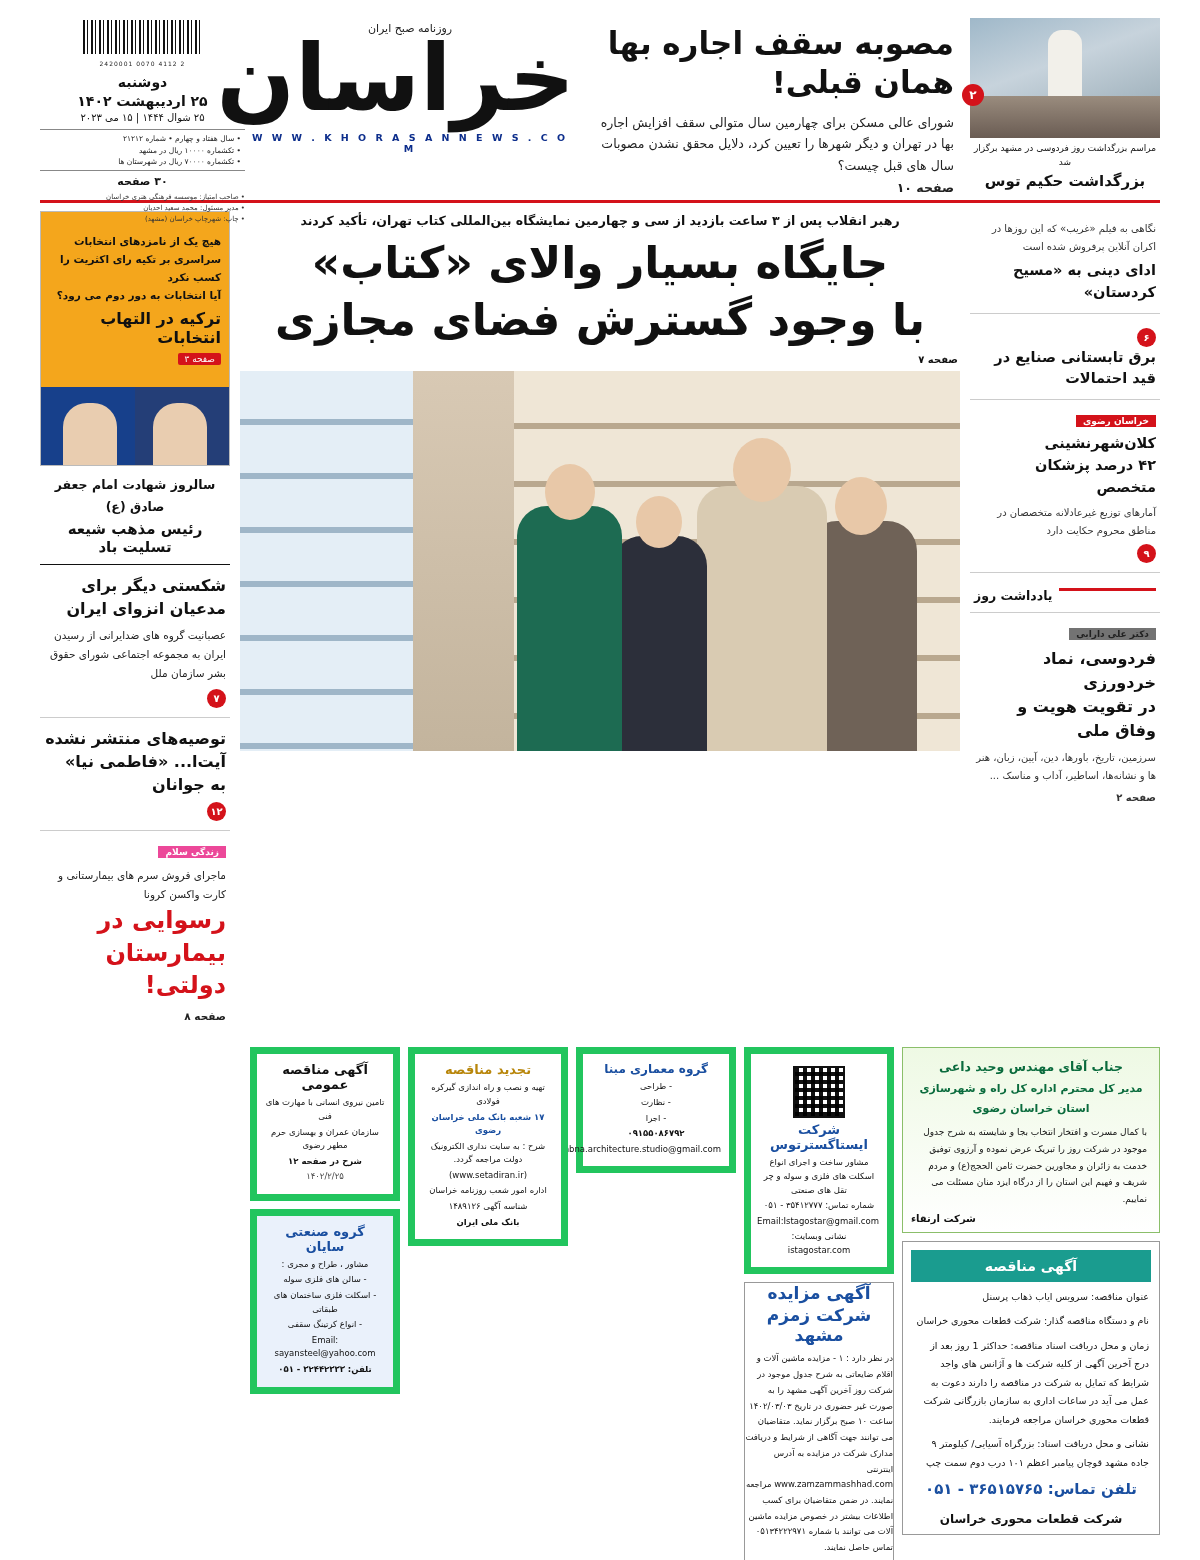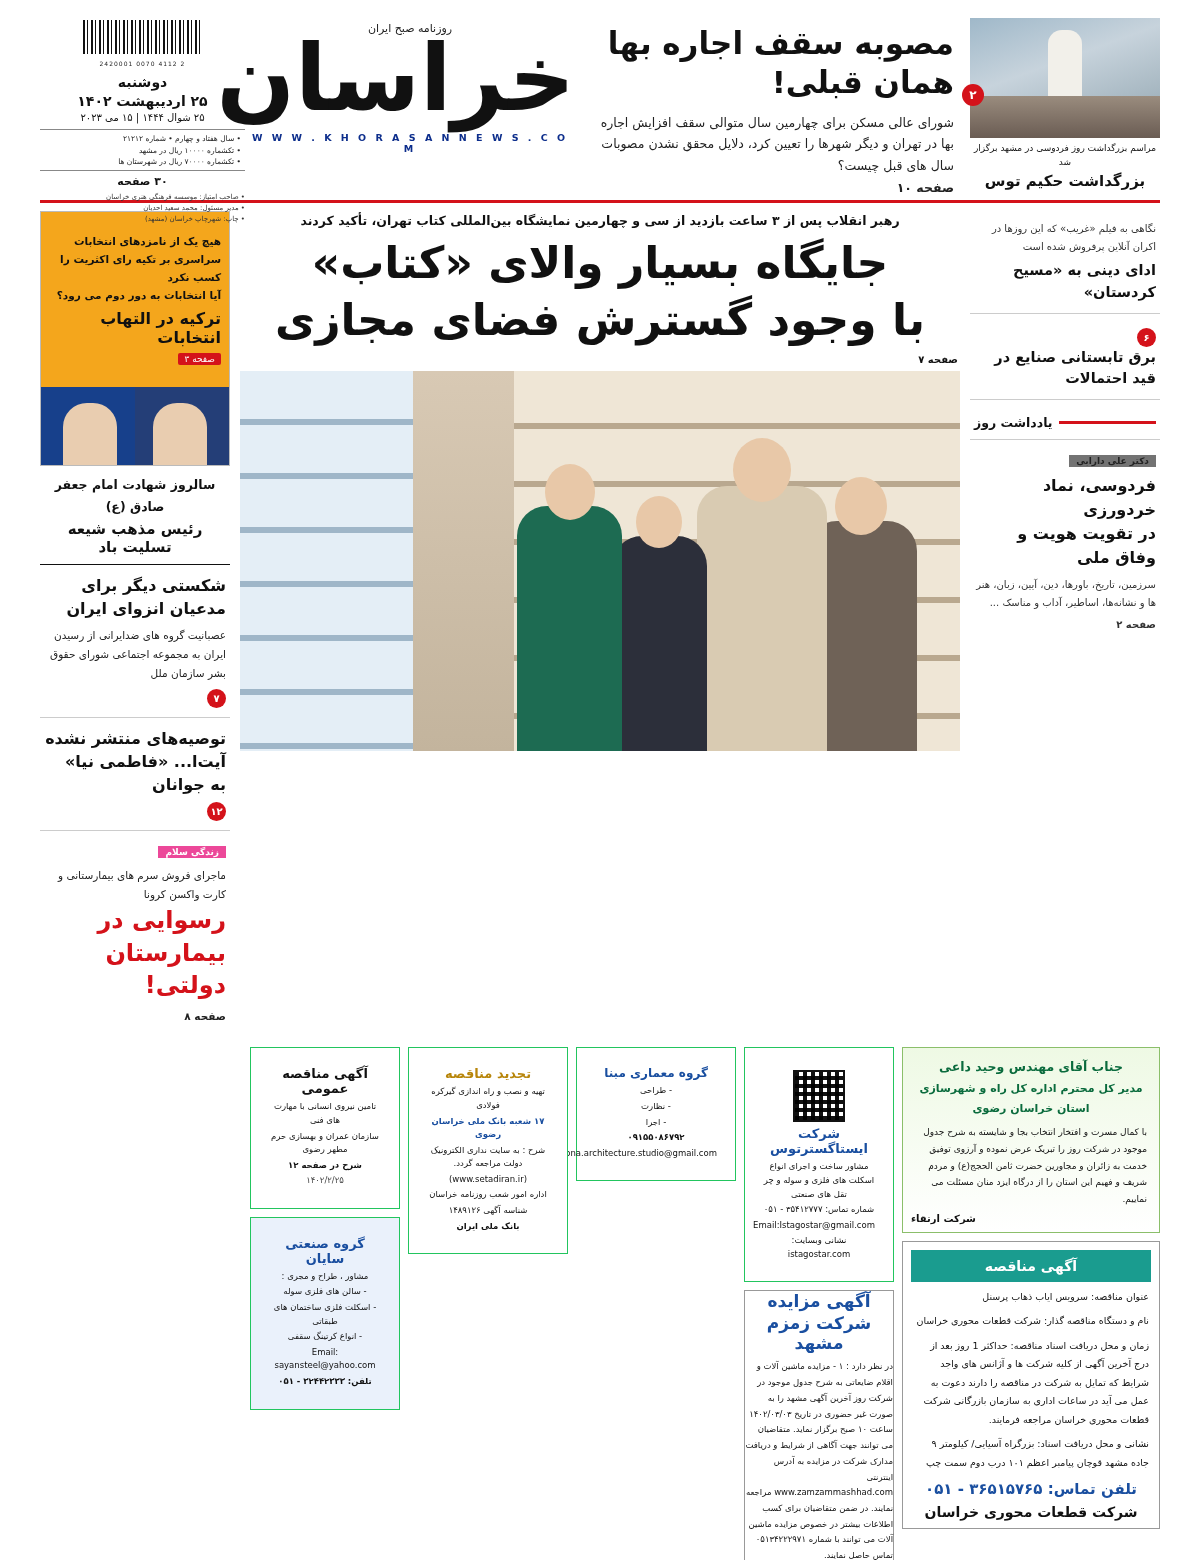--- a/index.html
+++ b/index.html
@@ -101,42 +101,42 @@
   .f-c { right:210px; width:95px; height:215px; background:#2c2f3a; }
   .f-d { right:295px; width:105px; height:245px; background:#1d6b52; }
   .head { position:absolute; border-radius:50%; background:#e8c8a8; }
 
   
   .lc-item { padding:9px 4px; border-bottom:1px solid #ccc; text-align:right; }
   .lc-item p.sm { font-size:10px; line-height:1.75; margin:0 0 5px 0; color:#333; }
   .lc-item h4 { margin:0; font-size:14.5px; font-weight:bold; line-height:1.5; }
   .lc-num { width:19px; height:19px; border-radius:50%; background:#d4121a; color:#fff; font-size:10px;
      display:flex; align-items:center; justify-content:center; font-weight:bold; margin:5px 0 0 auto;}
-  .note-row { display:flex; align-items:center; gap:6px; margin-top:6px; }
+  .note-row { display:flex; gap:6px; margin-top:6px; }
   .dash-red { height:3px; background:#d4121a; flex:1; }
 
   
   .ads { display:flex; gap:8px; margin-top:12px; }
   .ads-col { display:flex; flex-direction:column; gap:8px; }
-  .box { border:1px solid #22c55e; background:#fff; padding:18px; text-align:center; }
+  .box { border:7px solid #22c55e; background:#fff; padding:8px; text-align:center; }
   .box h5 { margin:0 0 4px 0; font-size:13px; font-weight:bold; }
   .box p { margin:2px 0; font-size:8.5px; line-height:1.6; }
   .blue-ttl { color:#1a4fa0; font-weight:bold; }
 
   .obit { border:1px solid #999; padding:8px 10px; text-align:center; }
 
   .recycle { border:1px solid #cfe3c8; background:linear-gradient(135deg,#f2fbe9,#ffffff 60%); position:relative; overflow:hidden; }
   .leafA { position:absolute; left:10px; top:0; width:150px; height:190px; background:#7cc142; border-radius:0 0 100% 0; opacity:.9;}
   .leafB { position:absolute; left:150px; top:-20px; width:120px; height:150px; background:#4e9b2c; border-radius:0 0 0 100%; opacity:.85;}
 
   .notice { border:1px solid #999; padding:8px; text-align:center; }
   .notice .hdr { background:#1a9c8f; color:#fff; font-size:14px; font-weight:bold; padding:8px; }
   .notice p { font-size:9.5px; line-height:1.95; text-align:right; margin:6px 2px; }
   .notice .phone { font-size:15px; font-weight:bold; color:#1a4fa0; margin-top:8px; }
-  .notice .co { font-size:14px; font-weight:bold; margin-top:6px; }
+  .notice .co { font-size:12px; font-weight:bold; margin-top:14px; }
 
   .greenad { border:1px solid #8bbf6a; background:linear-gradient(180deg,#eef9e4,#ffffff); padding:8px; text-align:center; }
   .greenad .l1 { font-size:12.5px; font-weight:bold; color:#0a6b3d; line-height:1.8; }
   .greenad p { font-size:9px; line-height:1.85; text-align:right; margin:6px 4px 0 4px; }
   .greenad .sign { font-size:10px; font-weight:bold; text-align:left; margin-top:5px; }
 
   .zamzam { border:1px solid #999; text-align:center; }
   .zamzam .t1 { font-size:17px; font-weight:bold; color:#1a4fa0; }
   .zamzam .t2 { font-size:17px; font-weight:bold; color:#1a4fa0; margin-top:2px;}
   .zamzam p { font-size:8.5px; line-height:1.85; text-align:right; margin-top:6px; }
@@ -206,20 +206,29 @@
   <div class="grid">
 
     <div class="col-left">
       <div class="lc-item">
         <p class="sm">نگاهی به فیلم «غریب» که این روزها در اکران آنلاین پرفروش شده است</p>
         <h4>ادای دینی به «مسیح کردستان»</h4>
       </div>
       <div class="lc-item">
         <div class="lc-num">۶</div>
         <h4>برق تابستانی صنایع در قید احتمالات</h4>
+      </div>
+      <div class="lc-item">
+        <span class="kicker">خراسان رضوی</span>
+        <h4 style="margin-top:5px">
+          <span>کلان‌شهرنشینی</span><br>
+          <span>۴۲ درصد پزشکان متخصص</span>
+        </h4>
+        <p class="sm" style="margin-top:6px">آمارهای توزیع غیرعادلانه متخصصان در مناطق محروم حکایت دارد</p>
+        <div class="lc-num">۹</div>
       </div>
       <div class="lc-item">
         <div class="note-row">
           <div class="dash-red"></div>
           <span style="font-size:12.5px;font-weight:bold">یادداشت روز</span>
         </div>
       </div>
       <div class="lc-item" style="border-bottom:none">
         <span class="kicker gold">دکتر علی دارابی</span>
         <h4 style="margin-top:6px;font-size:16px">

